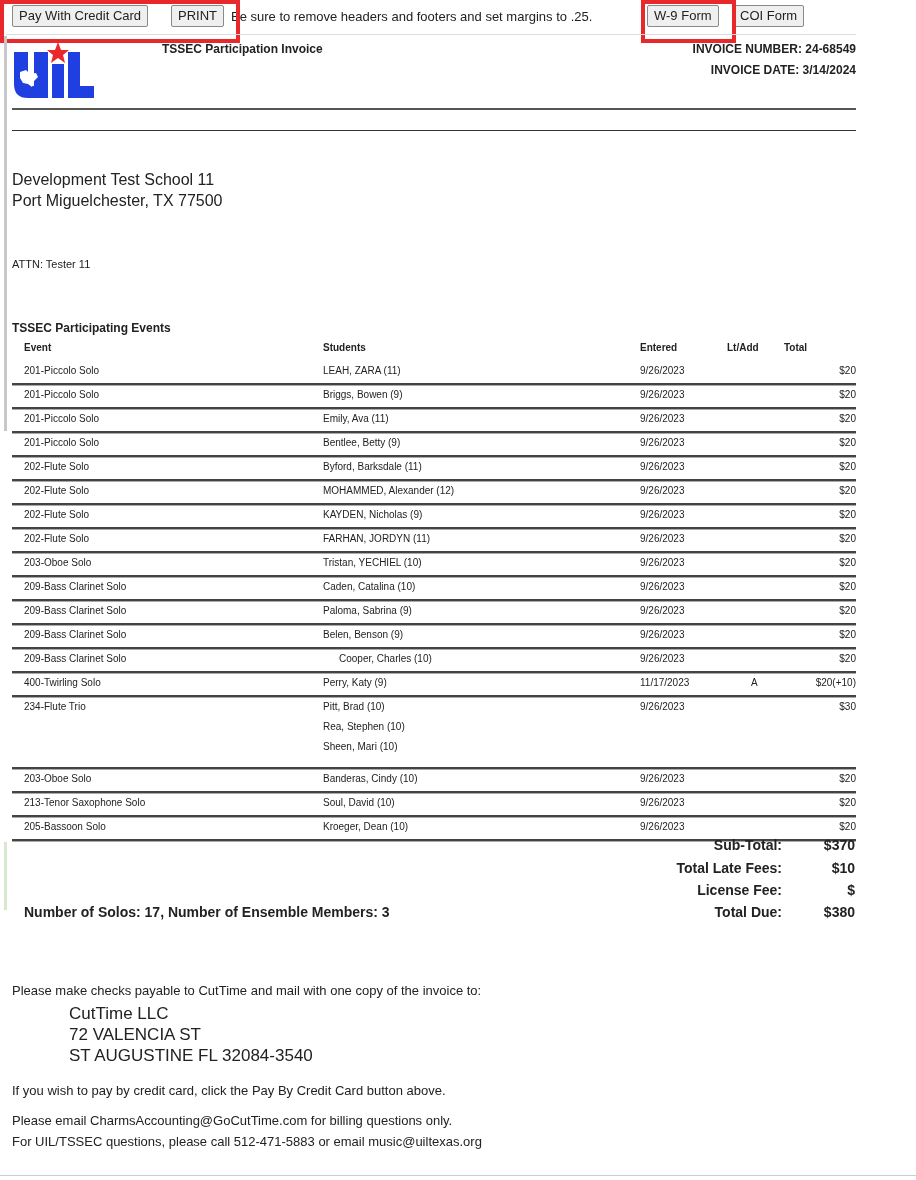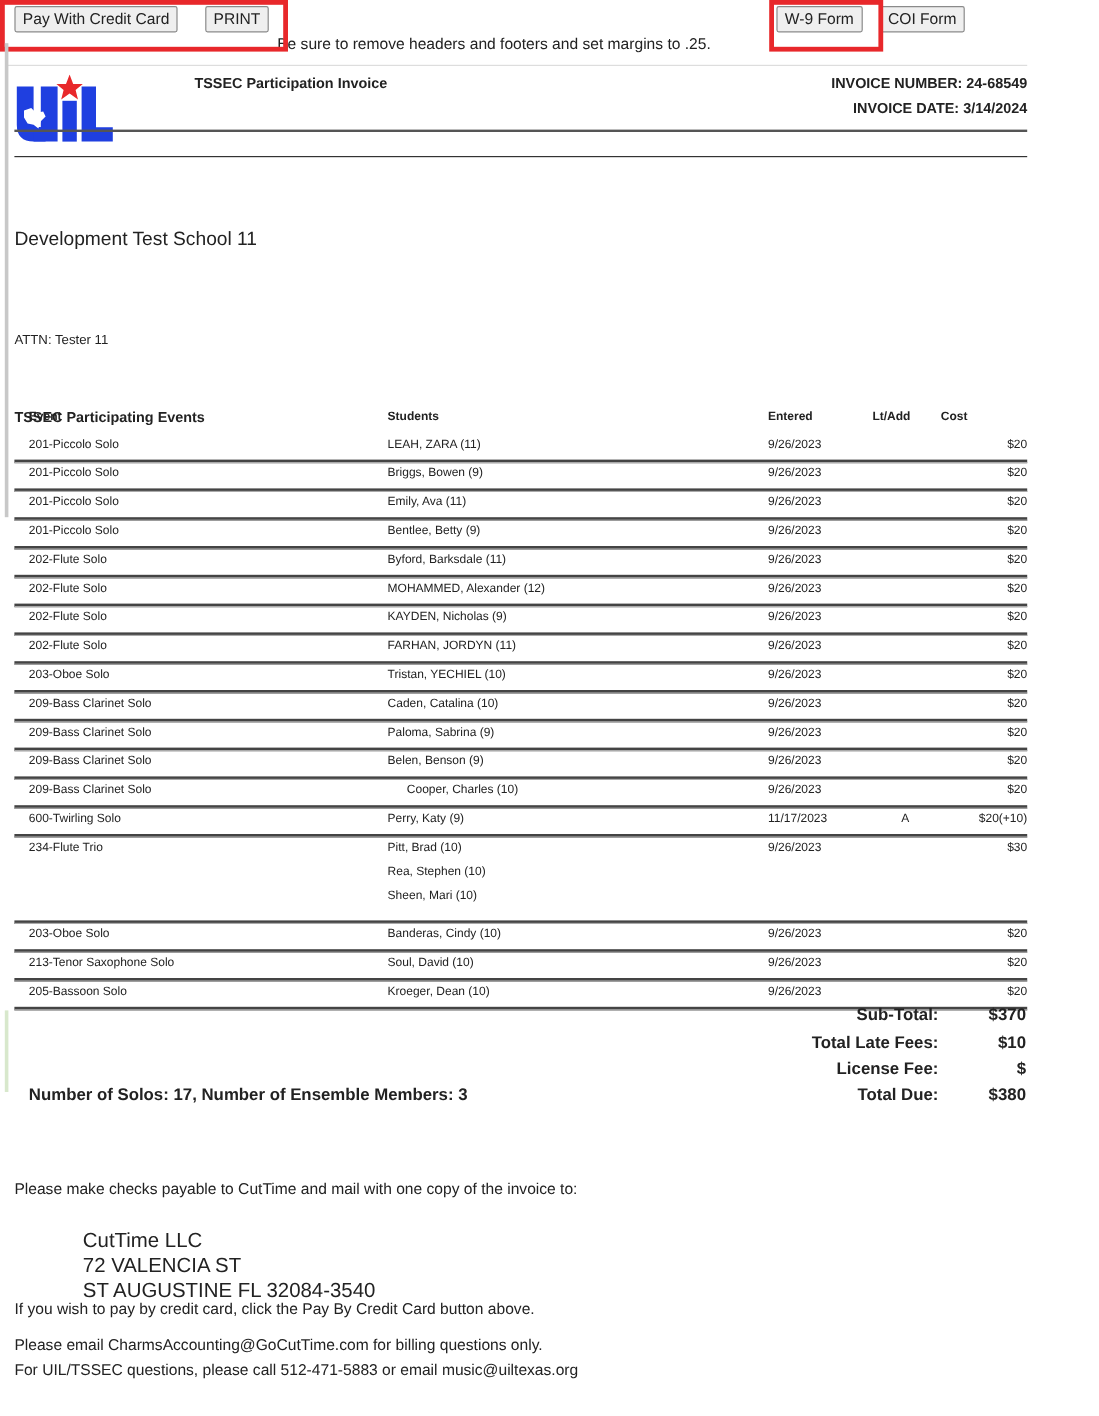--- a/index.html
+++ b/index.html
@@ -1,18 +1,18 @@
 <!DOCTYPE html>
 <html><head>
 <meta charset="utf-8">
 <style>
   html, body { margin:0; padding:0; background:#fff; }
   body { width:916px; height:1180px; position:relative; overflow:hidden;
          font-family:"Liberation Sans", sans-serif; color:#222; }
-  .abs { position:absolute;margin-top:20px; }
+  .abs { position:absolute; }
   .btn { position:absolute; top:5px; height:22px; box-sizing:border-box;
          border:1px solid #8a8a8a; background:#efefef; font-size:13px;
          font-family:"Liberation Sans", sans-serif; color:#222;
          padding:0 6px; line-height:20px; border-radius:2px; cursor:pointer; }
   .hl { position:absolute; border:4px solid #e8282b; box-sizing:border-box; pointer-events:none; }
   .left-rule { position:absolute; left:4px; width:3px; background:#c8c8c8; }
   .hrule { position:absolute; left:12px; width:844px; }
   .bold { font-weight:bold; }
   .row { position:absolute; left:12px; width:844px; font-size:10px; }
   .row .c { position:absolute; top:0; }
@@ -50,31 +50,32 @@
 
 <div class="abs bold" style="left:162px; top:42px; font-size:12px;">TSSEC Participation Invoice</div>
 <div class="abs bold" style="right:60px; top:42px; font-size:12px; text-align:right;">INVOICE NUMBER: 24-68549</div>
 <div class="abs bold" style="right:60px; top:63px; font-size:12px; text-align:right;">INVOICE DATE: 3/14/2024</div>
 
 <div class="hrule" style="top:108px; height:2px; background:#555;"></div>
 <div class="hrule" style="top:130px; height:1px; background:#333;"></div>
 
 <div class="abs" style="left:12px; top:169px; font-size:16px; line-height:21px;">
   <div>Development Test School 11</div>
+  <div>Port Miguelchester, TX 77500</div>
 </div>
 <div class="abs" style="left:12px; top:258px; font-size:11px;">ATTN: Tester 11</div>
 
 <div class="abs bold" style="left:12px; top:321px; font-size:12px;">TSSEC Participating Events</div>
 
 <div class="row bold" style="top:342px; height:18px;">
   <span class="c" style="left:12px;">Event</span>
   <span class="c" style="left:311px;">Students</span>
   <span class="c" style="left:628px;">Entered</span>
   <span class="c" style="left:715px;">Lt/Add</span>
-  <span class="c" style="left:772px;">Cost</span>
+  <span class="c" style="left:772px;">Total</span>
 </div>
 
 <div id="rows">
     <div class="row" style="top: 365px; height: 24px;">
       <span class="c" style="left: 12px;">201-Piccolo Solo</span>
       <span class="c" style="left: 311px; top: 0px;">LEAH, ZARA (11)</span>
       <span class="c" style="left: 628px;">9/26/2023</span>
       <span class="c" style="left: 739px;"></span>
       <span class="c" style="right: 0px;">$20</span>
       <div class="sep" style="top: 18px;"></div>
@@ -169,21 +170,21 @@
     </div>
     <div class="row" style="top: 653px; height: 24px;">
       <span class="c" style="left: 12px;">209-Bass Clarinet Solo</span>
       <span class="c" style="left: 311px; top: 0px; margin-left: 16px;">Cooper, Charles (10)</span>
       <span class="c" style="left: 628px;">9/26/2023</span>
       <span class="c" style="left: 739px;"></span>
       <span class="c" style="right: 0px;">$20</span>
       <div class="sep" style="top: 18px;"></div>
     </div>
     <div class="row" style="top: 677px; height: 24px;">
-      <span class="c" style="left: 12px;">600-Twirling Solo</span>
+      <span class="c" style="left: 12px;">400-Twirling Solo</span>
       <span class="c" style="left: 311px; top: 0px;">Perry, Katy (9)</span>
       <span class="c" style="left: 628px;">11/17/2023</span>
       <span class="c" style="left: 739px;">A</span>
       <span class="c" style="right: 0px;">$20(+10)</span>
       <div class="sep" style="top: 18px;"></div>
     </div>
     <div class="row" style="top: 701px; height: 72px;">
       <span class="c" style="left: 12px;">234-Flute Trio</span>
       <span class="c" style="left: 311px; top: 0px;">Pitt, Brad (10)</span>
       <span class="c" style="left: 311px; top: 20px;">Rea, Stephen (10)</span>

